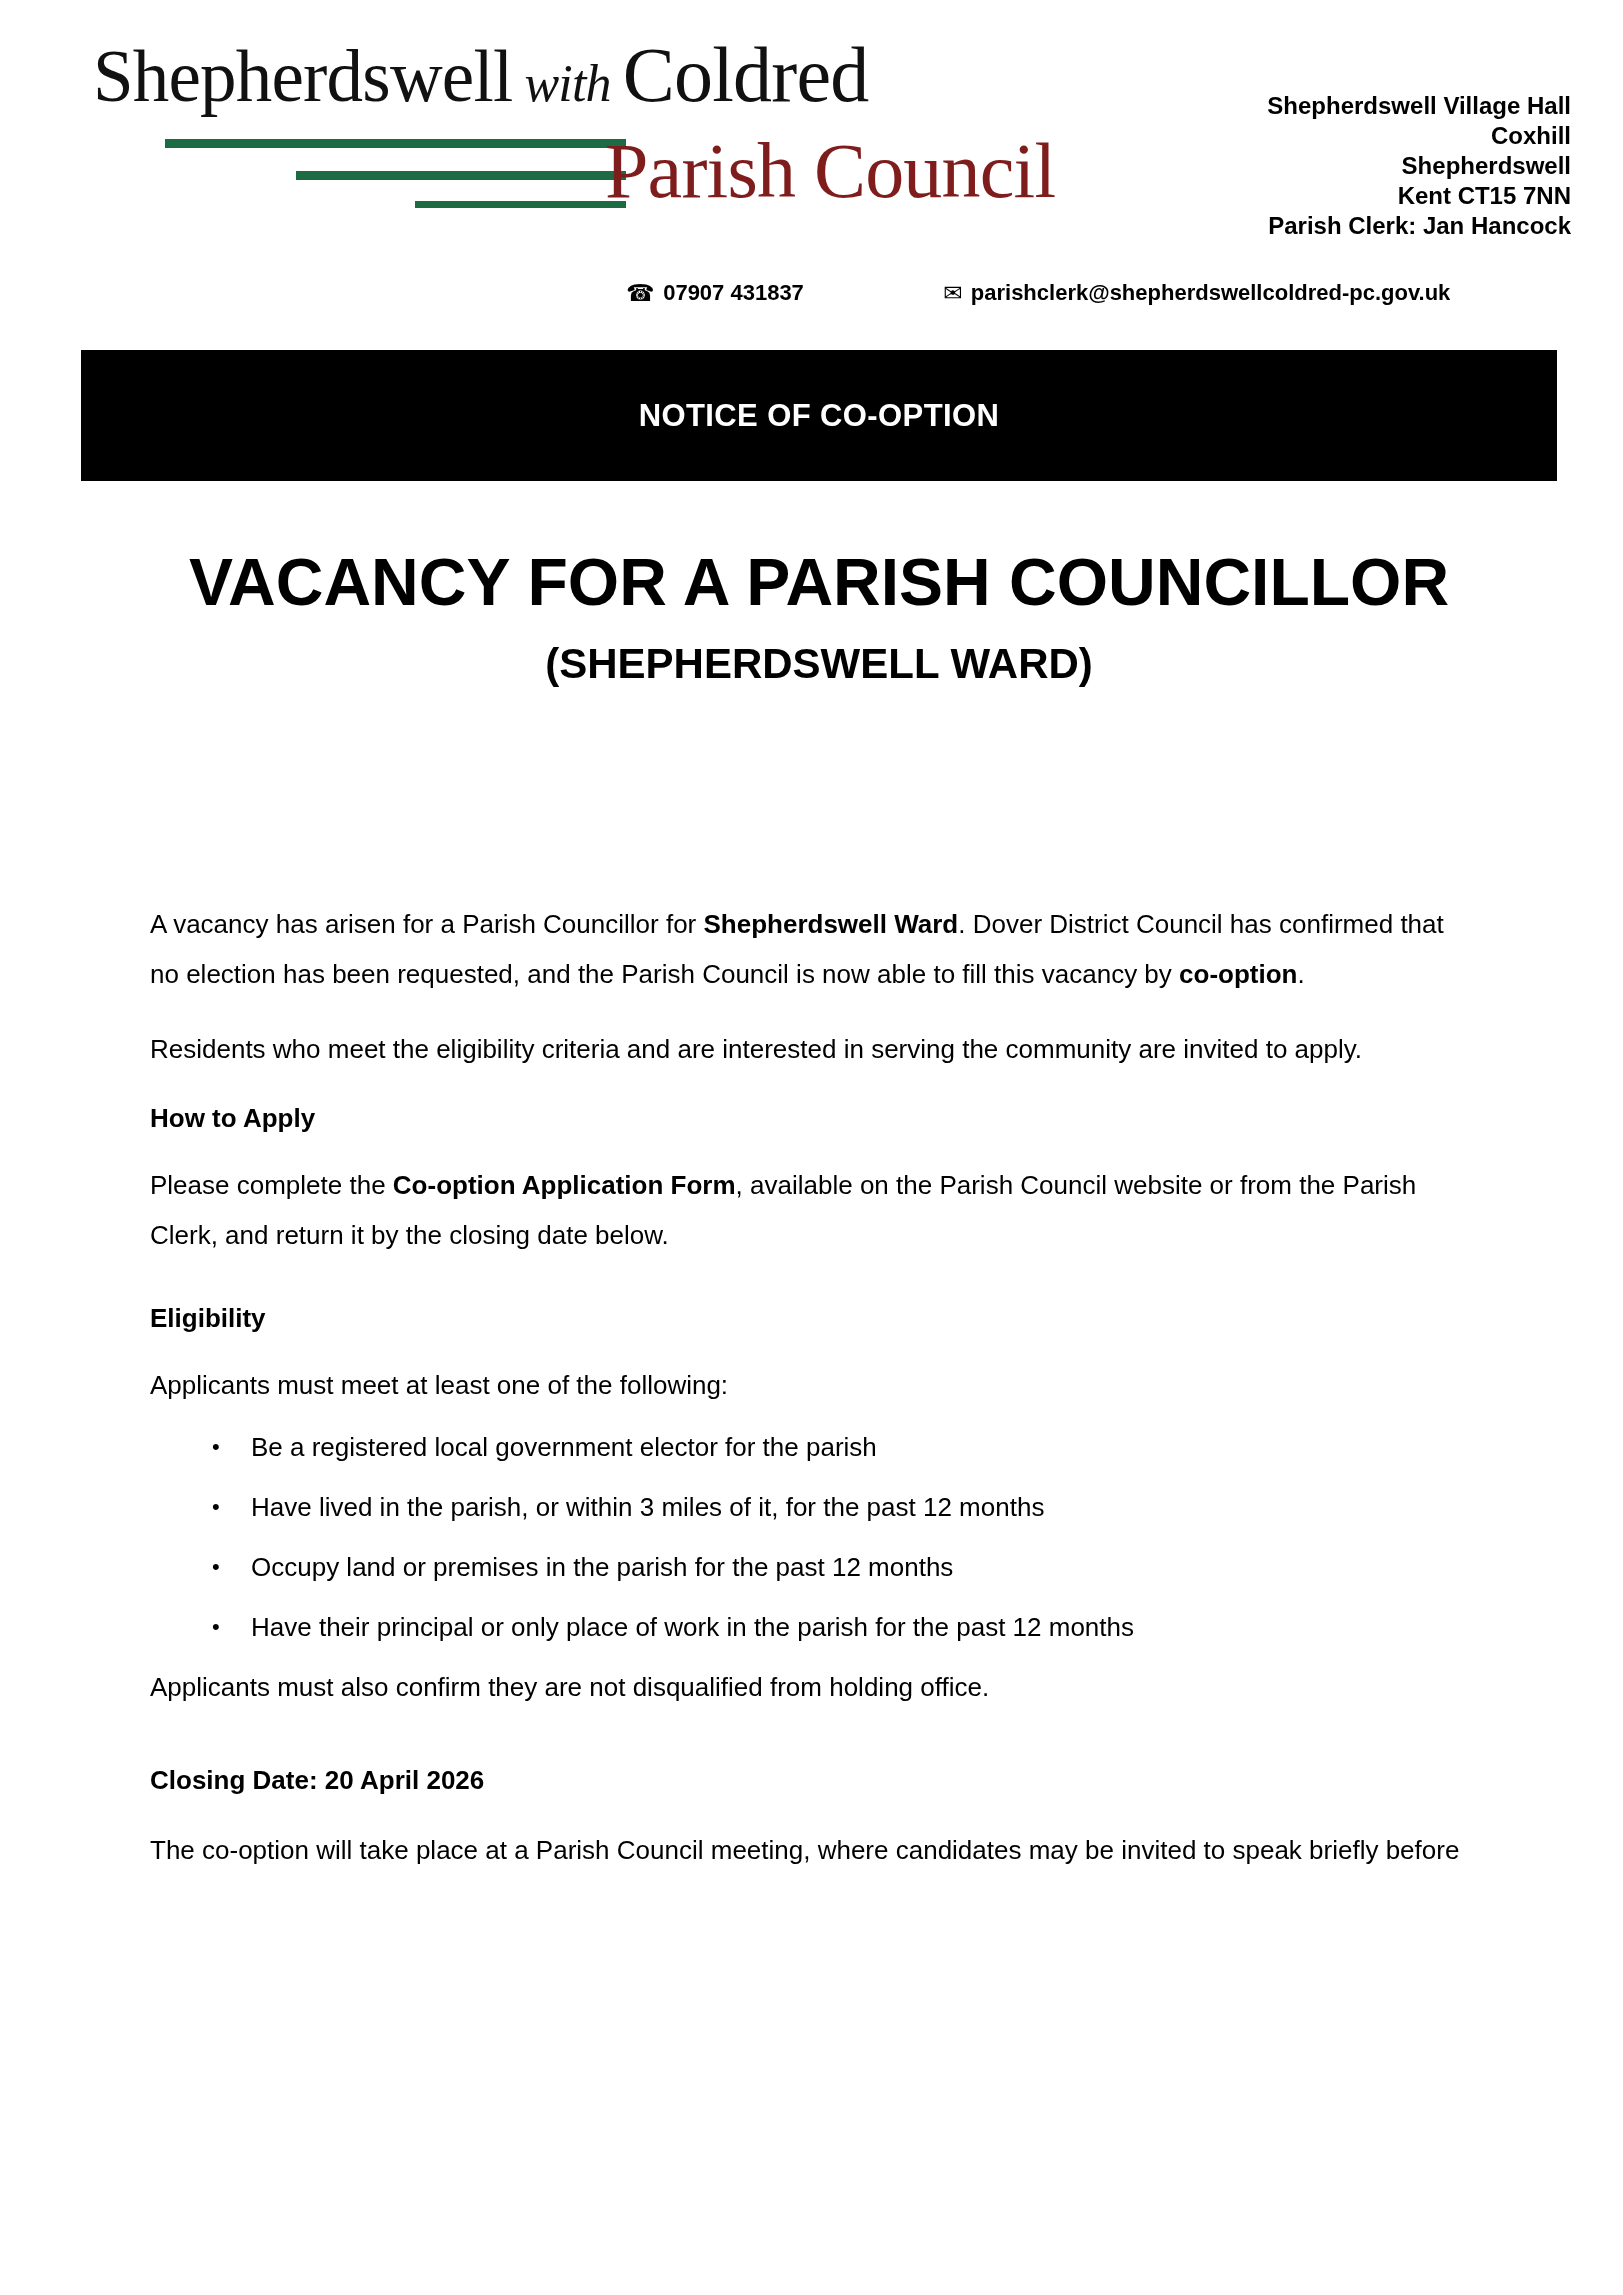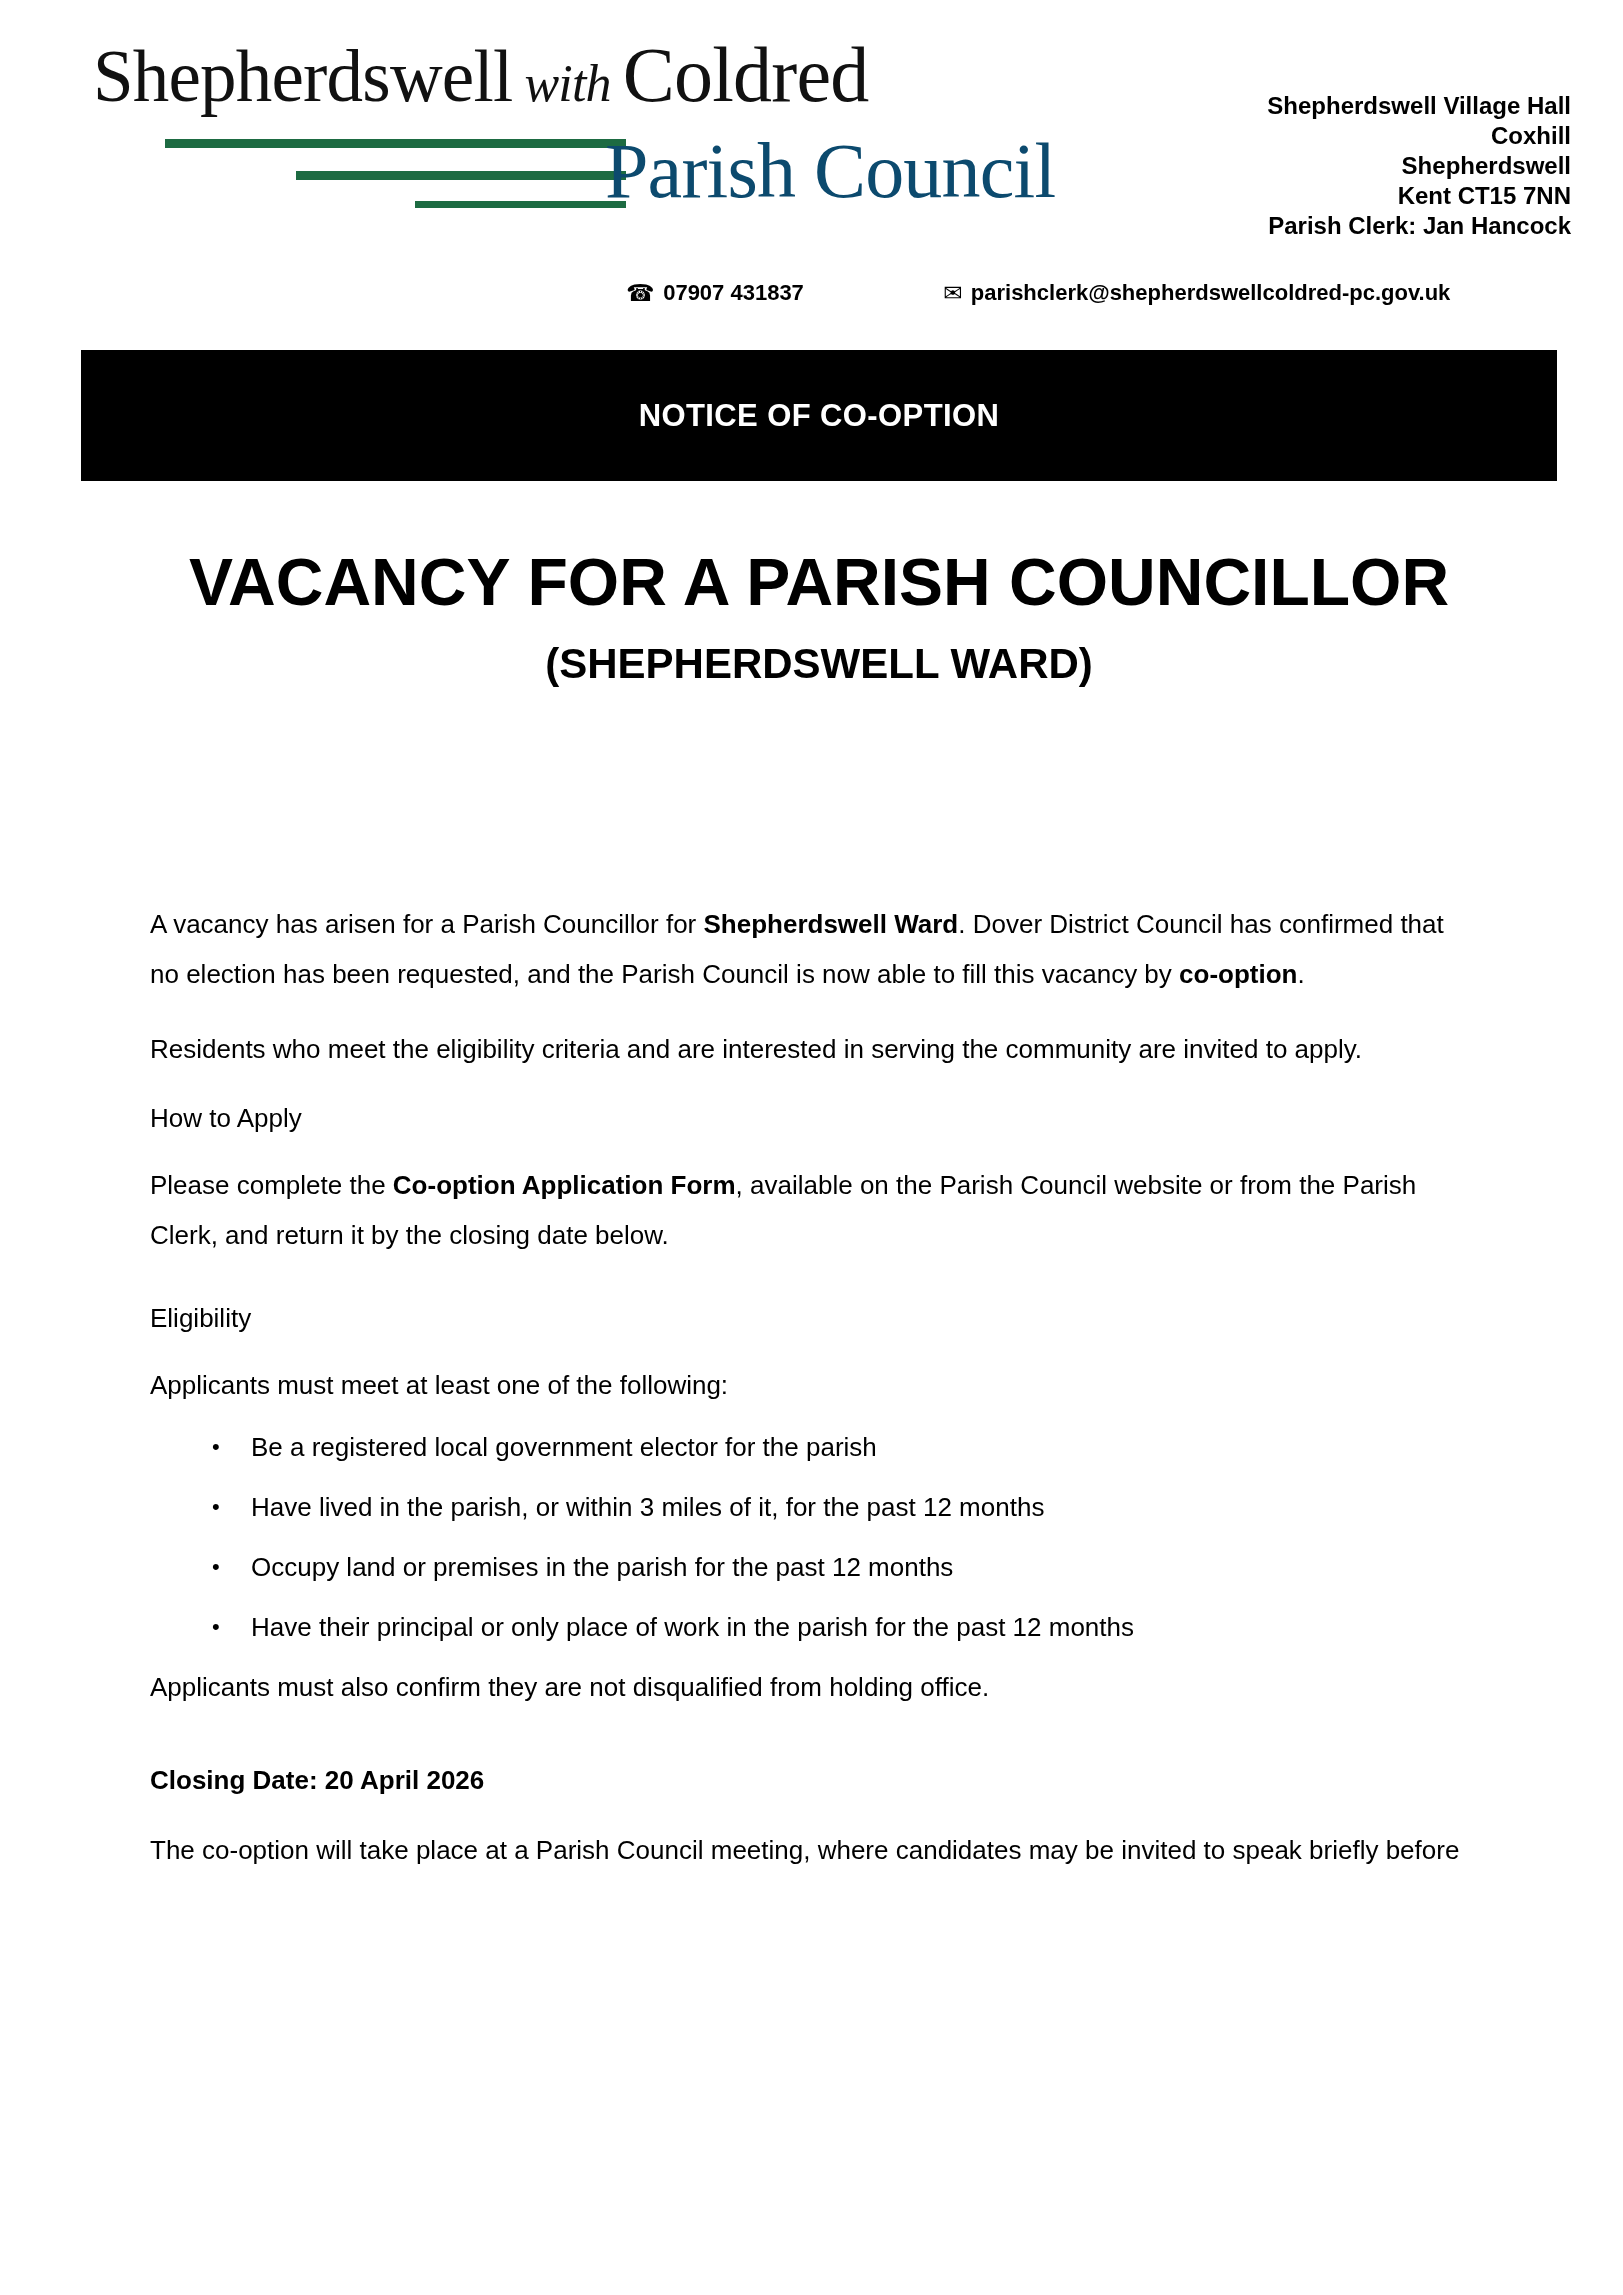--- a/index.html
+++ b/index.html
@@ -62,21 +62,21 @@
 
   .logo-line2 {
     position: absolute;
     left: 554px;
     top: 91px;
     font-family: "Liberation Serif", "DejaVu Serif", serif;
     font-size: 78px;
     line-height: 95px;
     letter-spacing: -0.8px;
     white-space: nowrap;
-    color: #0c4a6e;
+    color: #7f1d1d;
   }
 
   .logo-rules {
     position: absolute;
     left: 0;
     top: 107px;
     width: 575px;
     height: 85px;
   }
   .logo-rule {
@@ -187,21 +187,21 @@
     font-size: 26px;
     line-height: 50px;
     margin: 0 0 25px 0;
     text-align: left;
   }
   .para.tight { margin-bottom: 18.6px; }
   .para b { font-weight: bold; }
 
   .sec-head {
     font-size: 26px;
-    font-weight: normal;
+    font-weight: bold;
     line-height: 39px;
     margin: 0 0 22px 0;
   }
   .sec-head.spaced-top { margin-top: 39px; }
 
   .bullets {
     list-style: none;
     margin: 3.4px 0 0 0;
     padding: 0;
   }

